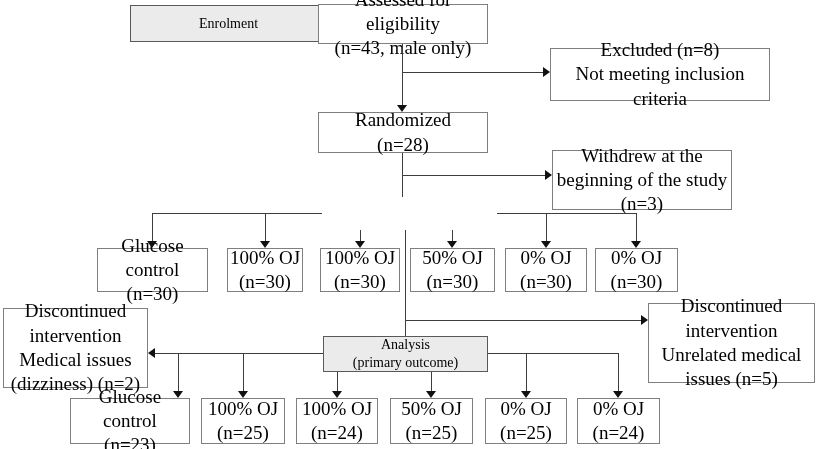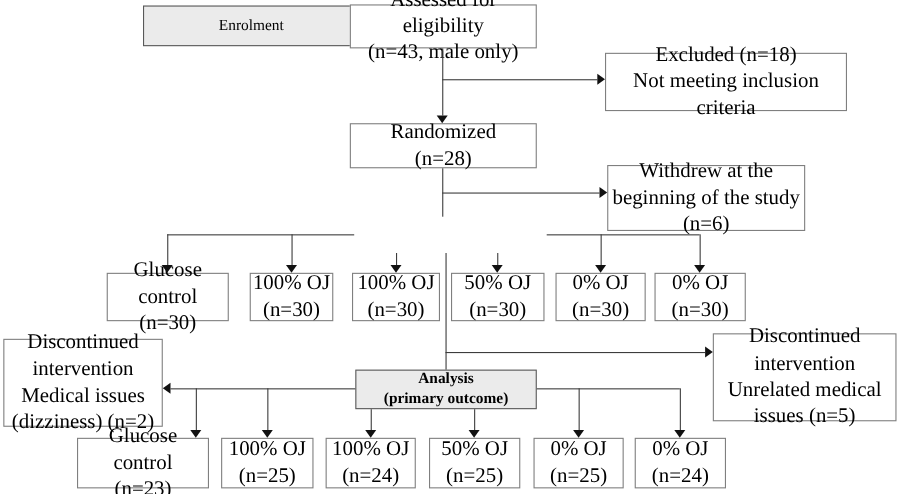--- a/index.html
+++ b/index.html
@@ -49,27 +49,27 @@
   }
 </style>
 </head>
 <body>
 
 <div class="canvas">
 
   <div class="box stage" style="left:130px;top:5px;width:197px;height:37px;">Enrolment</div>
   <div class="box" style="left:318px;top:4px;width:170px;height:40px;">Assessed for eligibility
 (n=43, male only)</div>
-  <div class="box" style="left:550px;top:48px;width:220px;height:53px;">Excluded (n=18)
+  <div class="box" style="left:550px;top:48px;width:220px;height:53px;">Excluded (n=8)
 Not meeting inclusion criteria</div>
   <div class="box" style="left:318px;top:112px;width:170px;height:41px;">Randomized
 (n=28)</div>
   <div class="box" style="left:552px;top:150px;width:180px;height:60px;">Withdrew at the
 beginning of the study
-(n=6)</div>
+(n=3)</div>
 
   <div class="box" style="left:97px;top:248px;width:111px;height:44px;">Glucose control
 (n=30)</div>
   <div class="box" style="left:227px;top:248px;width:76px;height:44px;">100% OJ
 (n=30)</div>
   <div class="box" style="left:320px;top:248px;width:80px;height:44px;">100% OJ
 (n=30)</div>
   <div class="box" style="left:410px;top:248px;width:85px;height:44px;">50% OJ
 (n=30)</div>
   <div class="box" style="left:505px;top:248px;width:82px;height:44px;">0% OJ
@@ -78,21 +78,21 @@
 (n=30)</div>
 
   <div class="box" style="left:3px;top:308px;width:145px;height:80px;">Discontinued
 intervention
 Medical issues
 (dizziness) (n=2)</div>
   <div class="box" style="left:648px;top:303px;width:167px;height:80px;">Discontinued
 intervention
 Unrelated medical
 issues (n=5)</div>
-  <div class="box stage" style="left:323px;top:336px;width:165px;height:36px;font-weight:bold;">Analysis
+  <div class="box stage" style="left:323px;top:336px;width:165px;height:36px;">Analysis
 (primary outcome)</div>
 
   <div class="box" style="left:70px;top:398px;width:120px;height:46px;">Glucose control
 (n=23)</div>
   <div class="box" style="left:201px;top:398px;width:84px;height:46px;">100% OJ
 (n=25)</div>
   <div class="box" style="left:296px;top:398px;width:82px;height:46px;">100% OJ
 (n=24)</div>
   <div class="box" style="left:390px;top:398px;width:83px;height:46px;">50% OJ
 (n=25)</div>

